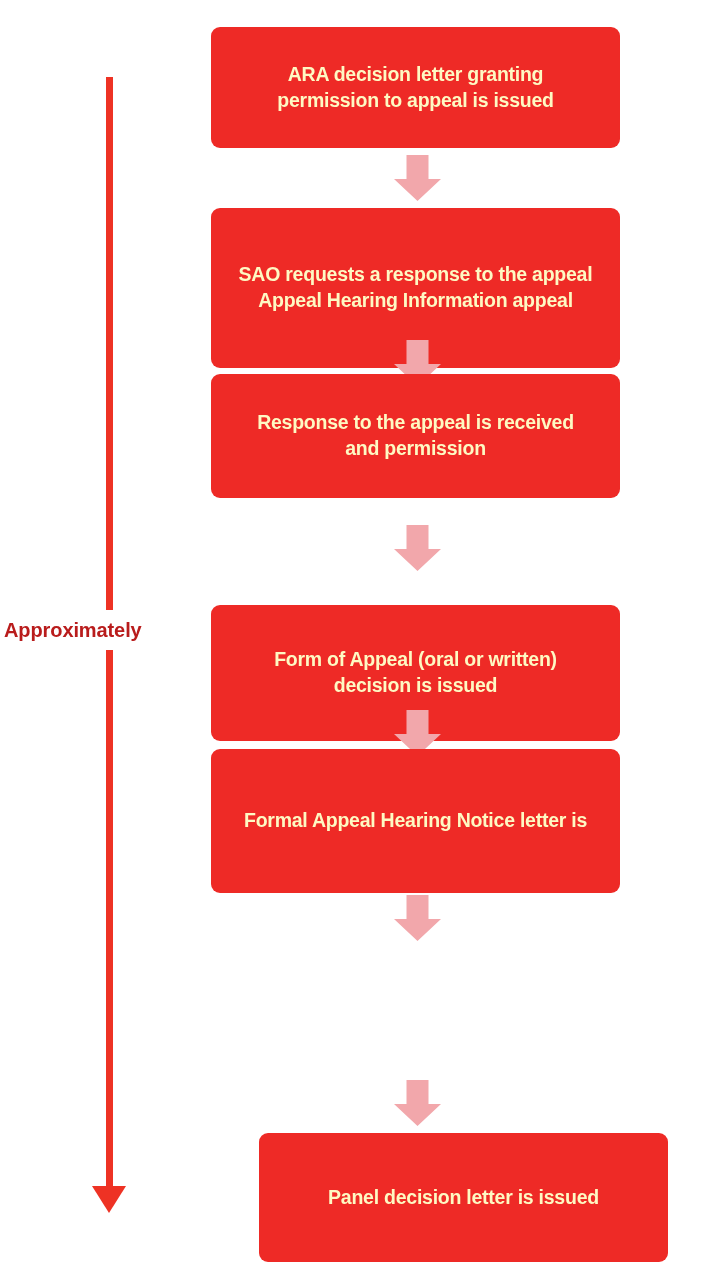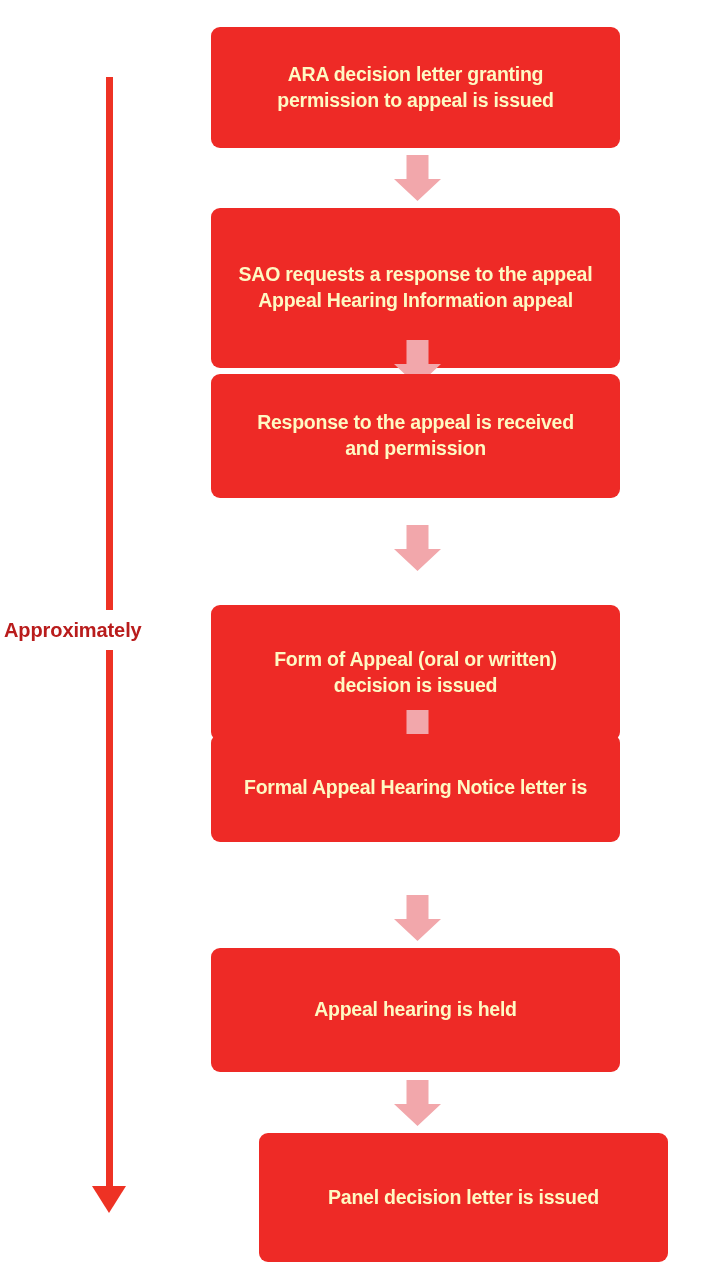--- a/index.html
+++ b/index.html
@@ -80,21 +80,21 @@
     text-align: center;
     letter-spacing: -0.25px;
     width: 100%;
   }
   .flow-box-text span { display: block; white-space: nowrap; }
 
   .box-1 { top: 27px;   height: 121px; }
   .box-2 { top: 208px;  height: 160px; }
   .box-3 { top: 374px;  height: 124px; }
   .box-4 { top: 578px;  height: 136px; margin-top: 27px; }
-  .box-5 { top: 734px;  height: 108px; }
+  .box-5 { top: 749px;  height: 144px; }
   .box-6 { top: 948px;  height: 124px; }
   .box-7 { top: 1133px; height: 129px; margin-left: 48px; }
 
   
   .connector {
     position: absolute;
     left: 394px;
     width: 47px;
     height: 46px;
   }
@@ -175,25 +175,20 @@
       <span>Formal Appeal Hearing Notice letter is</span>
     </div>
   </div>
 
   <div class="connector conn-5">
     <svg viewBox="0 0 47 46" xmlns="http://www.w3.org/2000/svg" aria-hidden="true">
       <polygon points="12.5,0 34.5,0 34.5,24 47,24 23.5,46 0,24 12.5,24" fill="#F2A7AB"></polygon>
     </svg>
   </div>
 
-  <div class="flow-box box-6">
-    <div class="flow-box-text">
-      <span>Appeal hearing is held</span>
-    </div>
-  </div>
 
   <div class="connector conn-6">
     <svg viewBox="0 0 47 46" xmlns="http://www.w3.org/2000/svg" aria-hidden="true">
       <polygon points="12.5,0 34.5,0 34.5,24 47,24 23.5,46 0,24 12.5,24" fill="#F2A7AB"></polygon>
     </svg>
   </div>
 
   <div class="flow-box box-7">
     <div class="flow-box-text">
       <span>Panel decision letter is issued</span>

